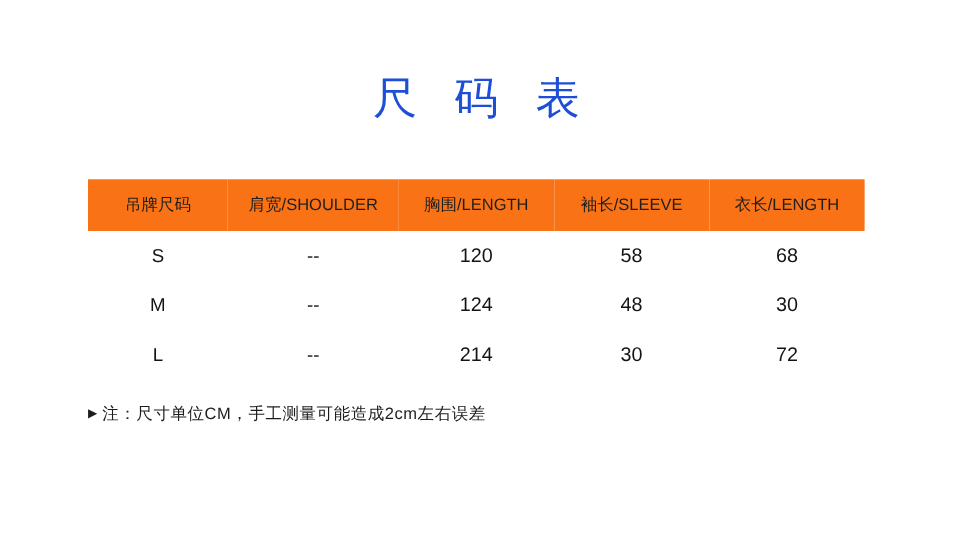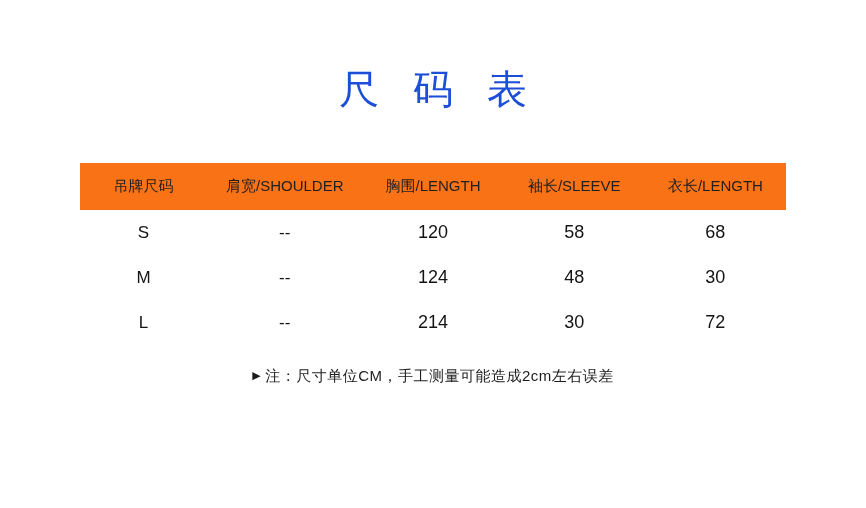--- a/index.html
+++ b/index.html
@@ -69,21 +69,20 @@
     font-size: 17px;
     color: #2a2a2a;
   }
   .cell-num {
     font-size: 18px;
     color: #111111;
   }
   .note {
     margin: 22px auto 0 auto;
     width: 706px;
-    text-align: center;
     font-size: 15px;
     color: #1c1c1c;
     letter-spacing: 0.5px;
   }
   .note .tri {
     font-size: 11px;
     color: #1c1c1c;
     position: relative;
     top: -2px;
     margin-right: 4px;

